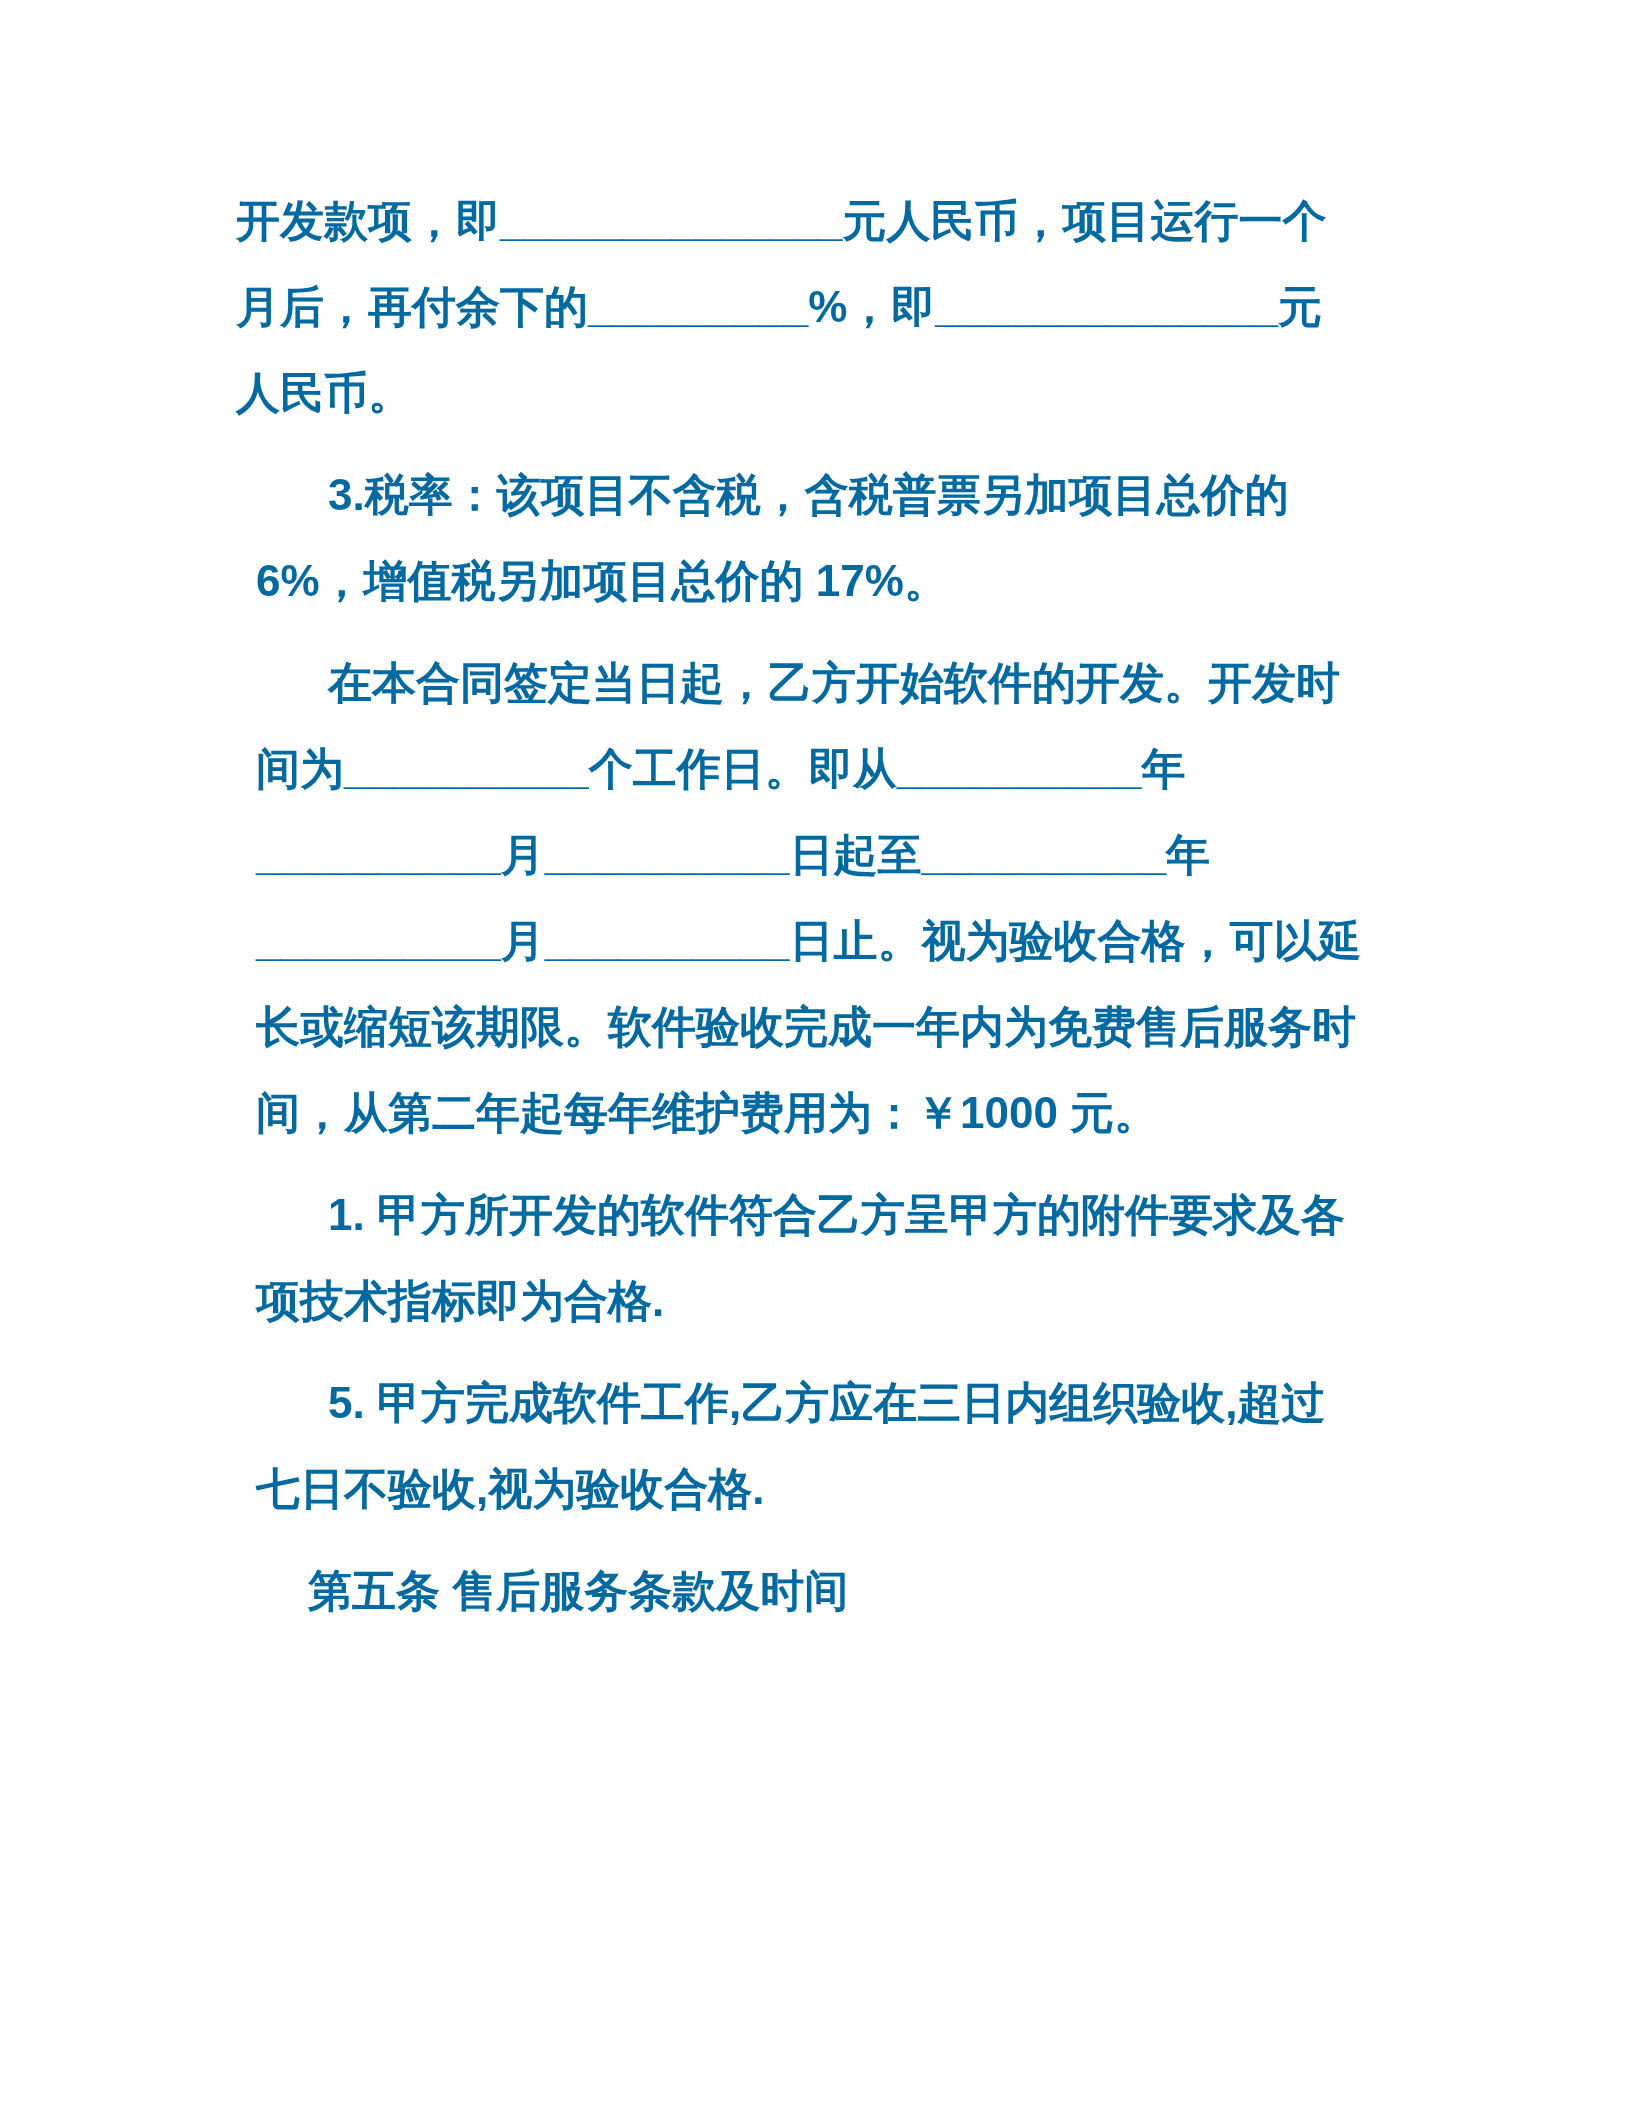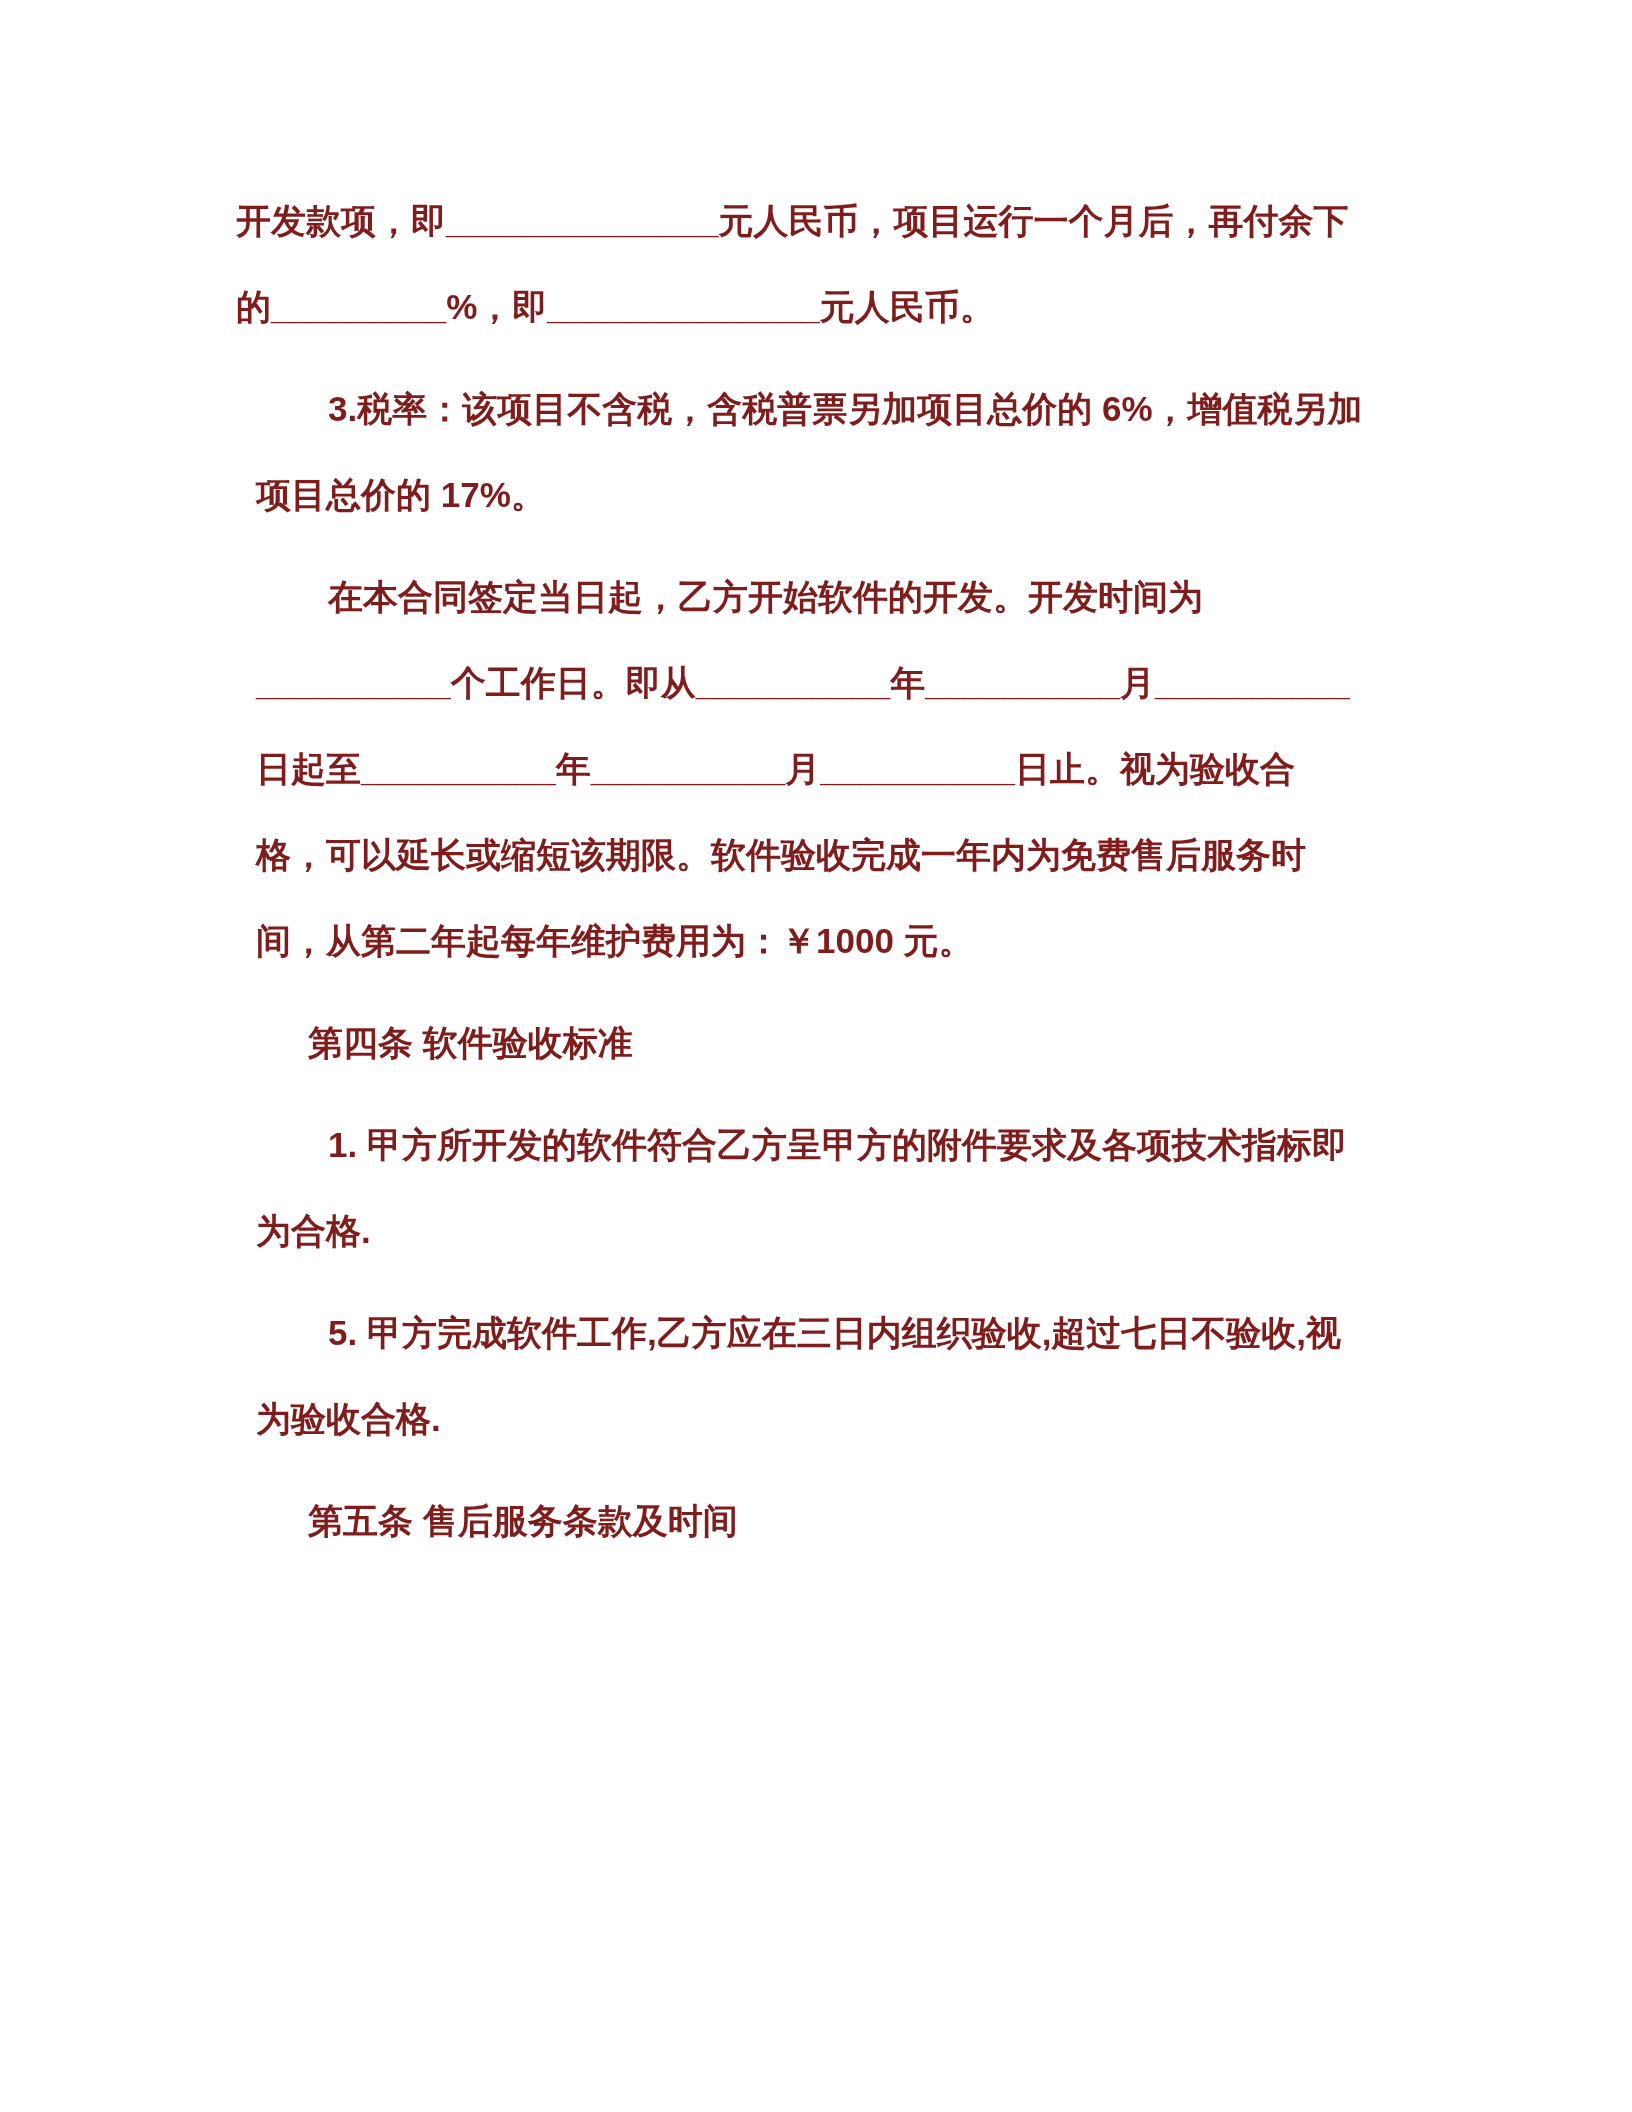--- a/index.html
+++ b/index.html
@@ -10,22 +10,22 @@
     .page {
       position: relative;
       width: 1632px;
       height: 2112px;
       margin: 0 auto;
       background: #ffffff;
       box-sizing: border-box;
       padding: 178px 268px 0 236px;
       font-family: "Liberation Sans", "DejaVu Sans", sans-serif;
       font-weight: 700;
-      color: #7f1d1d;
-      font-size: 35px;
+      color: #0369a1;
+      font-size: 44px;
       line-height: 86px;
       overflow: hidden;
     }
     .para {
       margin: 0 0 16px 0;
       text-align: left;
       word-break: normal;
       overflow-wrap: break-word;
     }
     .para.indent {
@@ -43,21 +43,20 @@
 
 <div class="page">
 
   <p class="para">开发款项，即______________元人民币，项目运行一个月后，再付余下的_________%，即______________元人民币。</p>
 
   <p class="para indent">3.税率：该项目不含税，含税普票另加项目总价的 6%，增值税另加项目总价的 17%。</p>
 
 
   <p class="para indent">在本合同签定当日起，乙方开始软件的开发。开发时间为__________个工作日。即从__________年__________月__________日起至__________年__________月__________日止。视为验收合格，可以延长或缩短该期限。软件验收完成一年内为免费售后服务时间，从第二年起每年维护费用为：￥1000 元。</p>
 
-  <p class="heading">第四条 软件验收标准</p>
 
   <p class="para indent">1. 甲方所开发的软件符合乙方呈甲方的附件要求及各项技术指标即为合格.</p>
 
 
   <p class="para indent">5. 甲方完成软件工作,乙方应在三日内组织验收,超过七日不验收,视为验收合格.</p>
 
   <p class="heading">第五条 售后服务条款及时间</p>
 
 
 </div>

